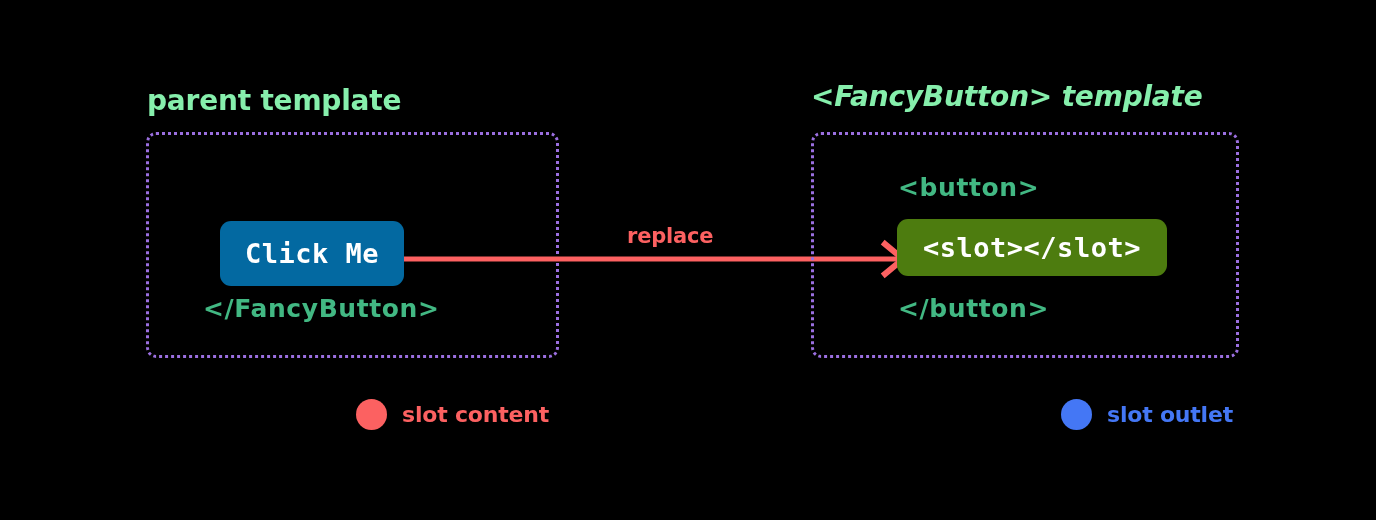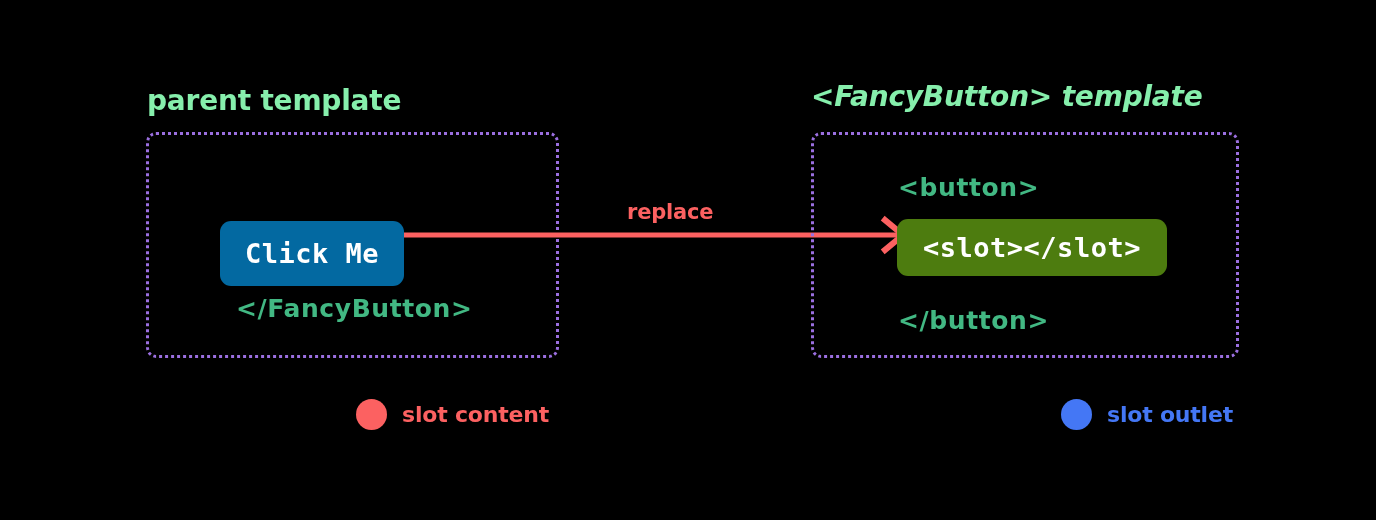--- a/index.html
+++ b/index.html
@@ -49,23 +49,23 @@
   .code-tag {
     position: absolute;
     font-family: "DejaVu Sans", sans-serif;
     font-weight: bold;
     font-size: 25px;
     letter-spacing: 0.6px;
     color: #42b883;
     white-space: nowrap;
   }
   #tag-open-left   { left: 203px; top: 173px; }
-  #tag-close-left  { left: 203px; top: 294px; margin-left: 33px; }
+  #tag-close-left  { left: 203px; top: 294px; }
   #tag-open-right  { left: 898px; top: 173px; }
-  #tag-close-right { left: 898px; top: 306px; }
+  #tag-close-right { left: 898px; top: 294px; }
 
   
   .chip {
     position: absolute;
     display: flex;
     align-items: center;
     justify-content: center;
     border-radius: 11px;
     font-family: "DejaVu Sans Mono", monospace;
     font-weight: bold;
@@ -81,21 +81,21 @@
   }
   #chip-slot-outlet {
     left: 897px; top: 219px; width: 270px; height: 57px;
     background: #4d7c0f;
   }
 
   
   #arrow-wrap {
     position: absolute;
     left: 404px;
-    top: 212px;
+    top: 236px;
     width: 506px;
     height: 46px;
     padding-left: 34px;
   }
   #arrow-label {
     position: absolute;
     left: 223px;
     top: -12px;
     font-family: "DejaVu Sans", sans-serif;
     font-weight: bold;

